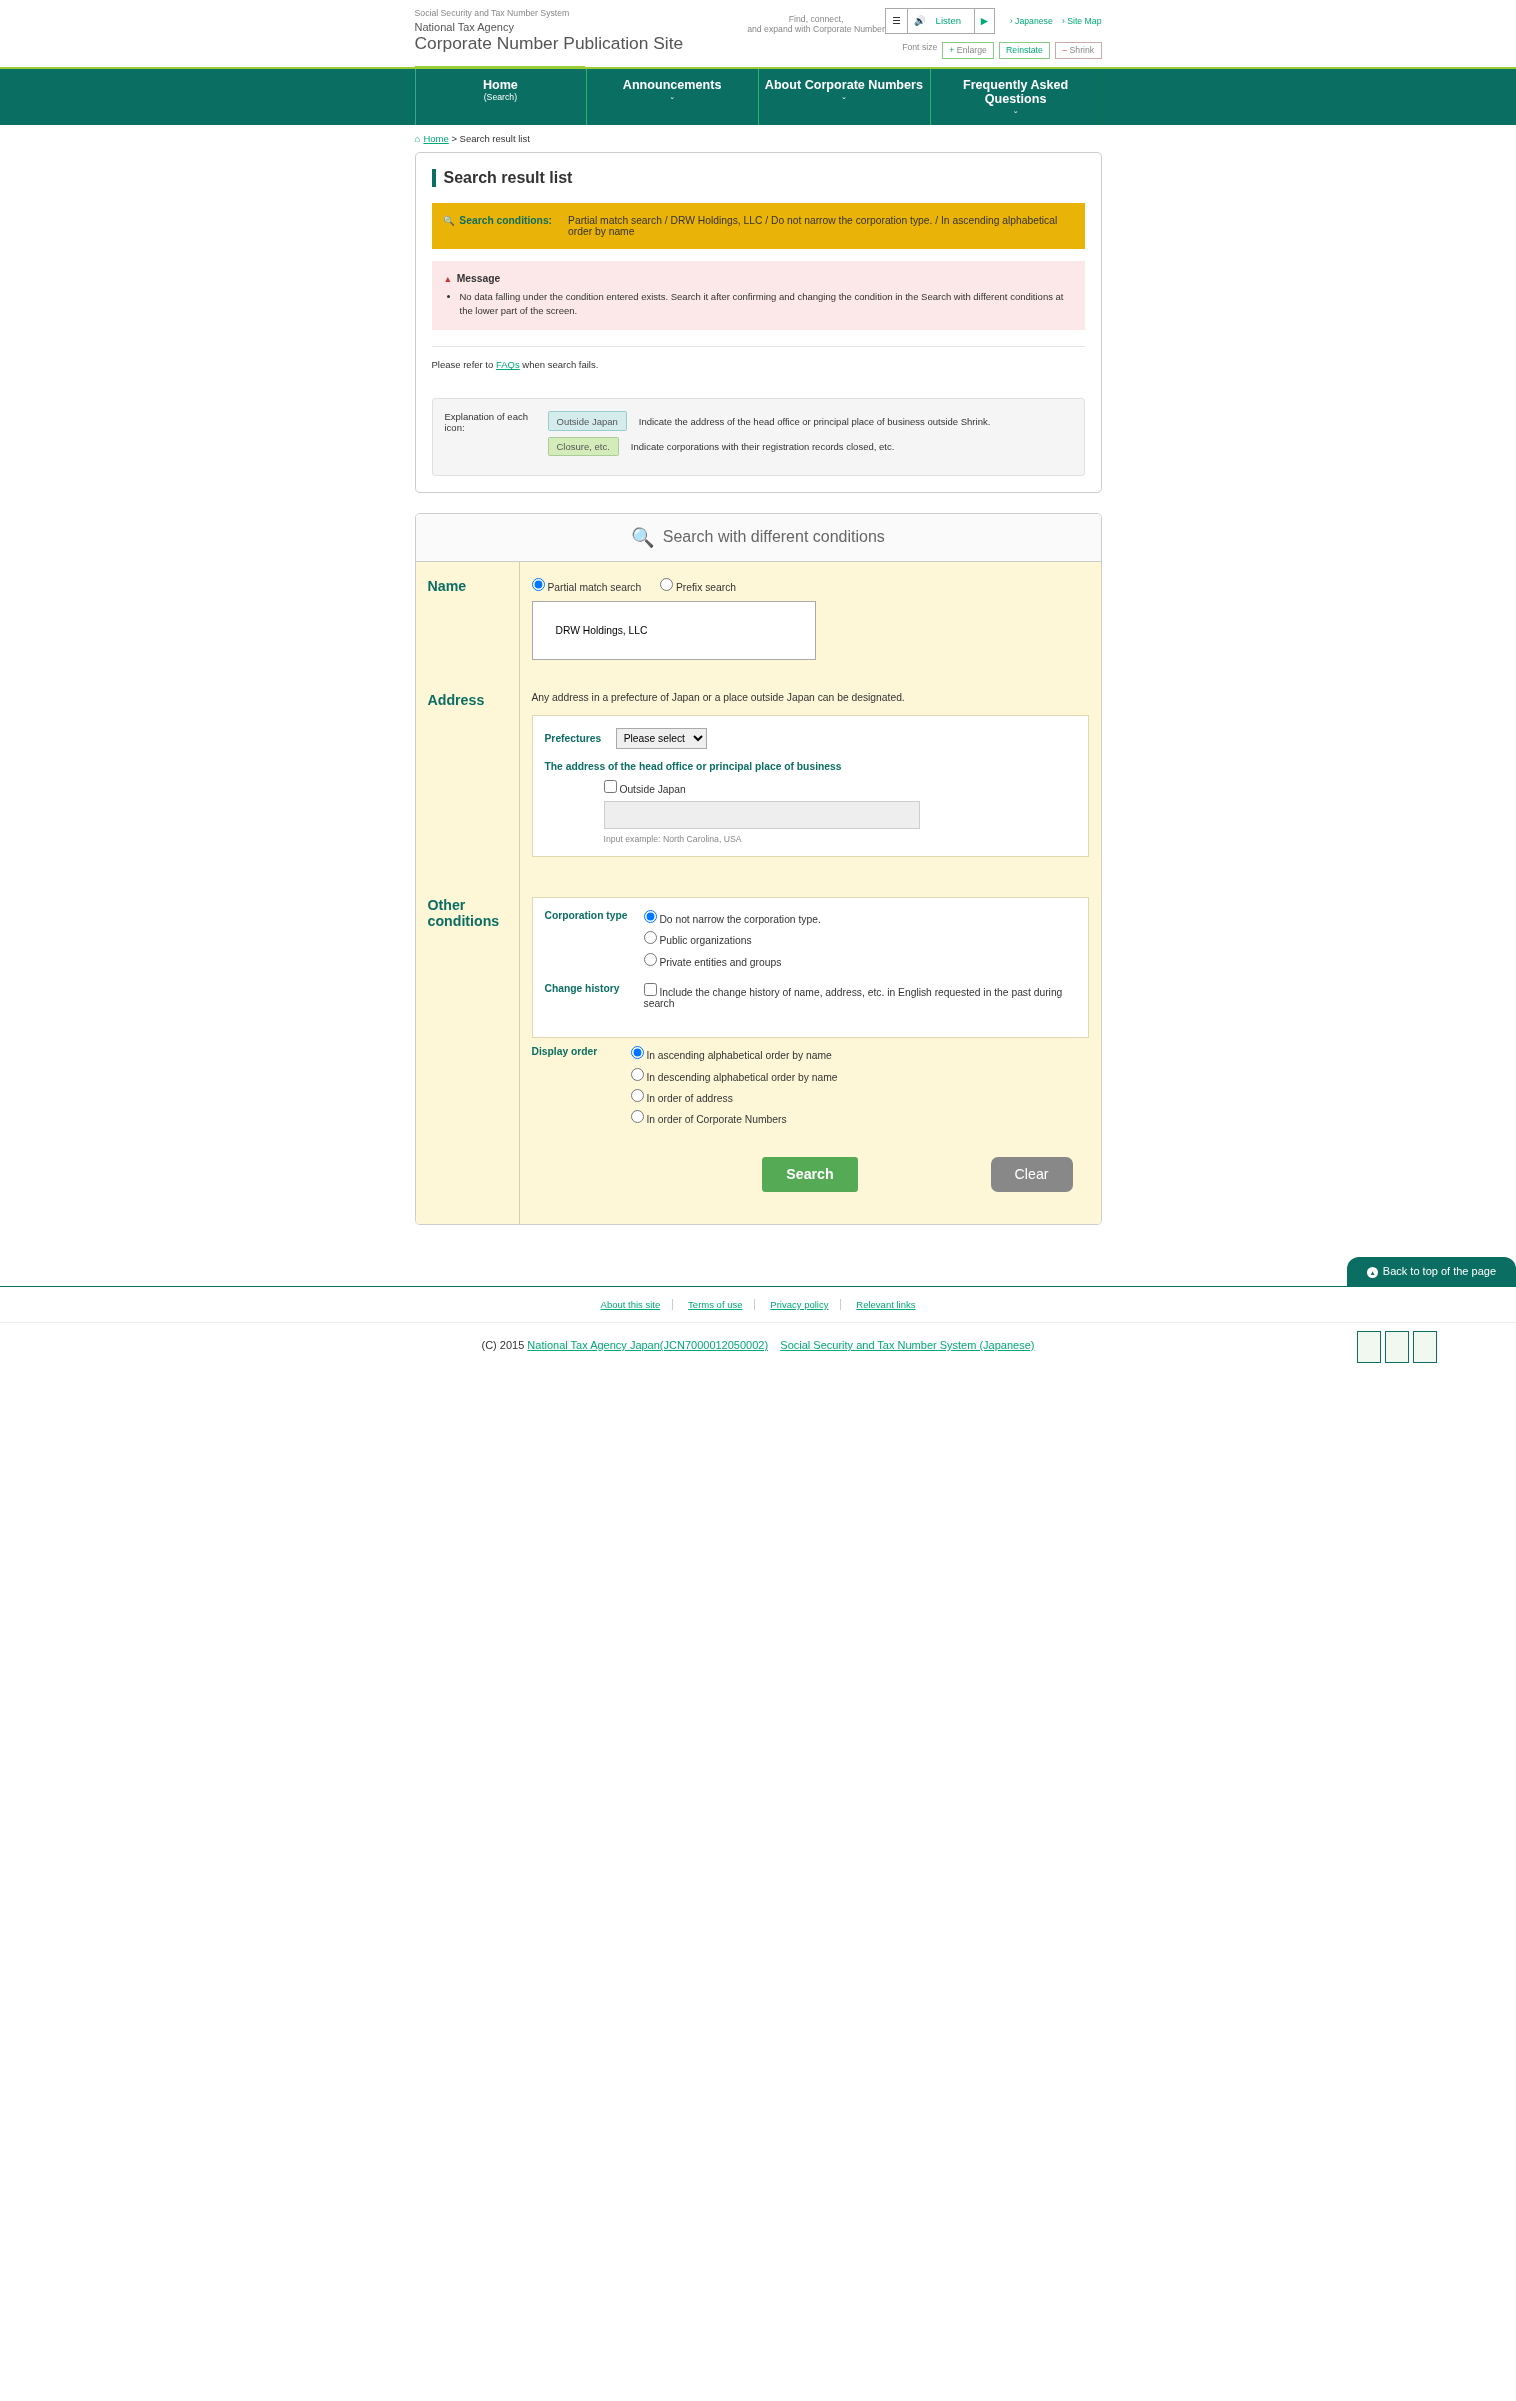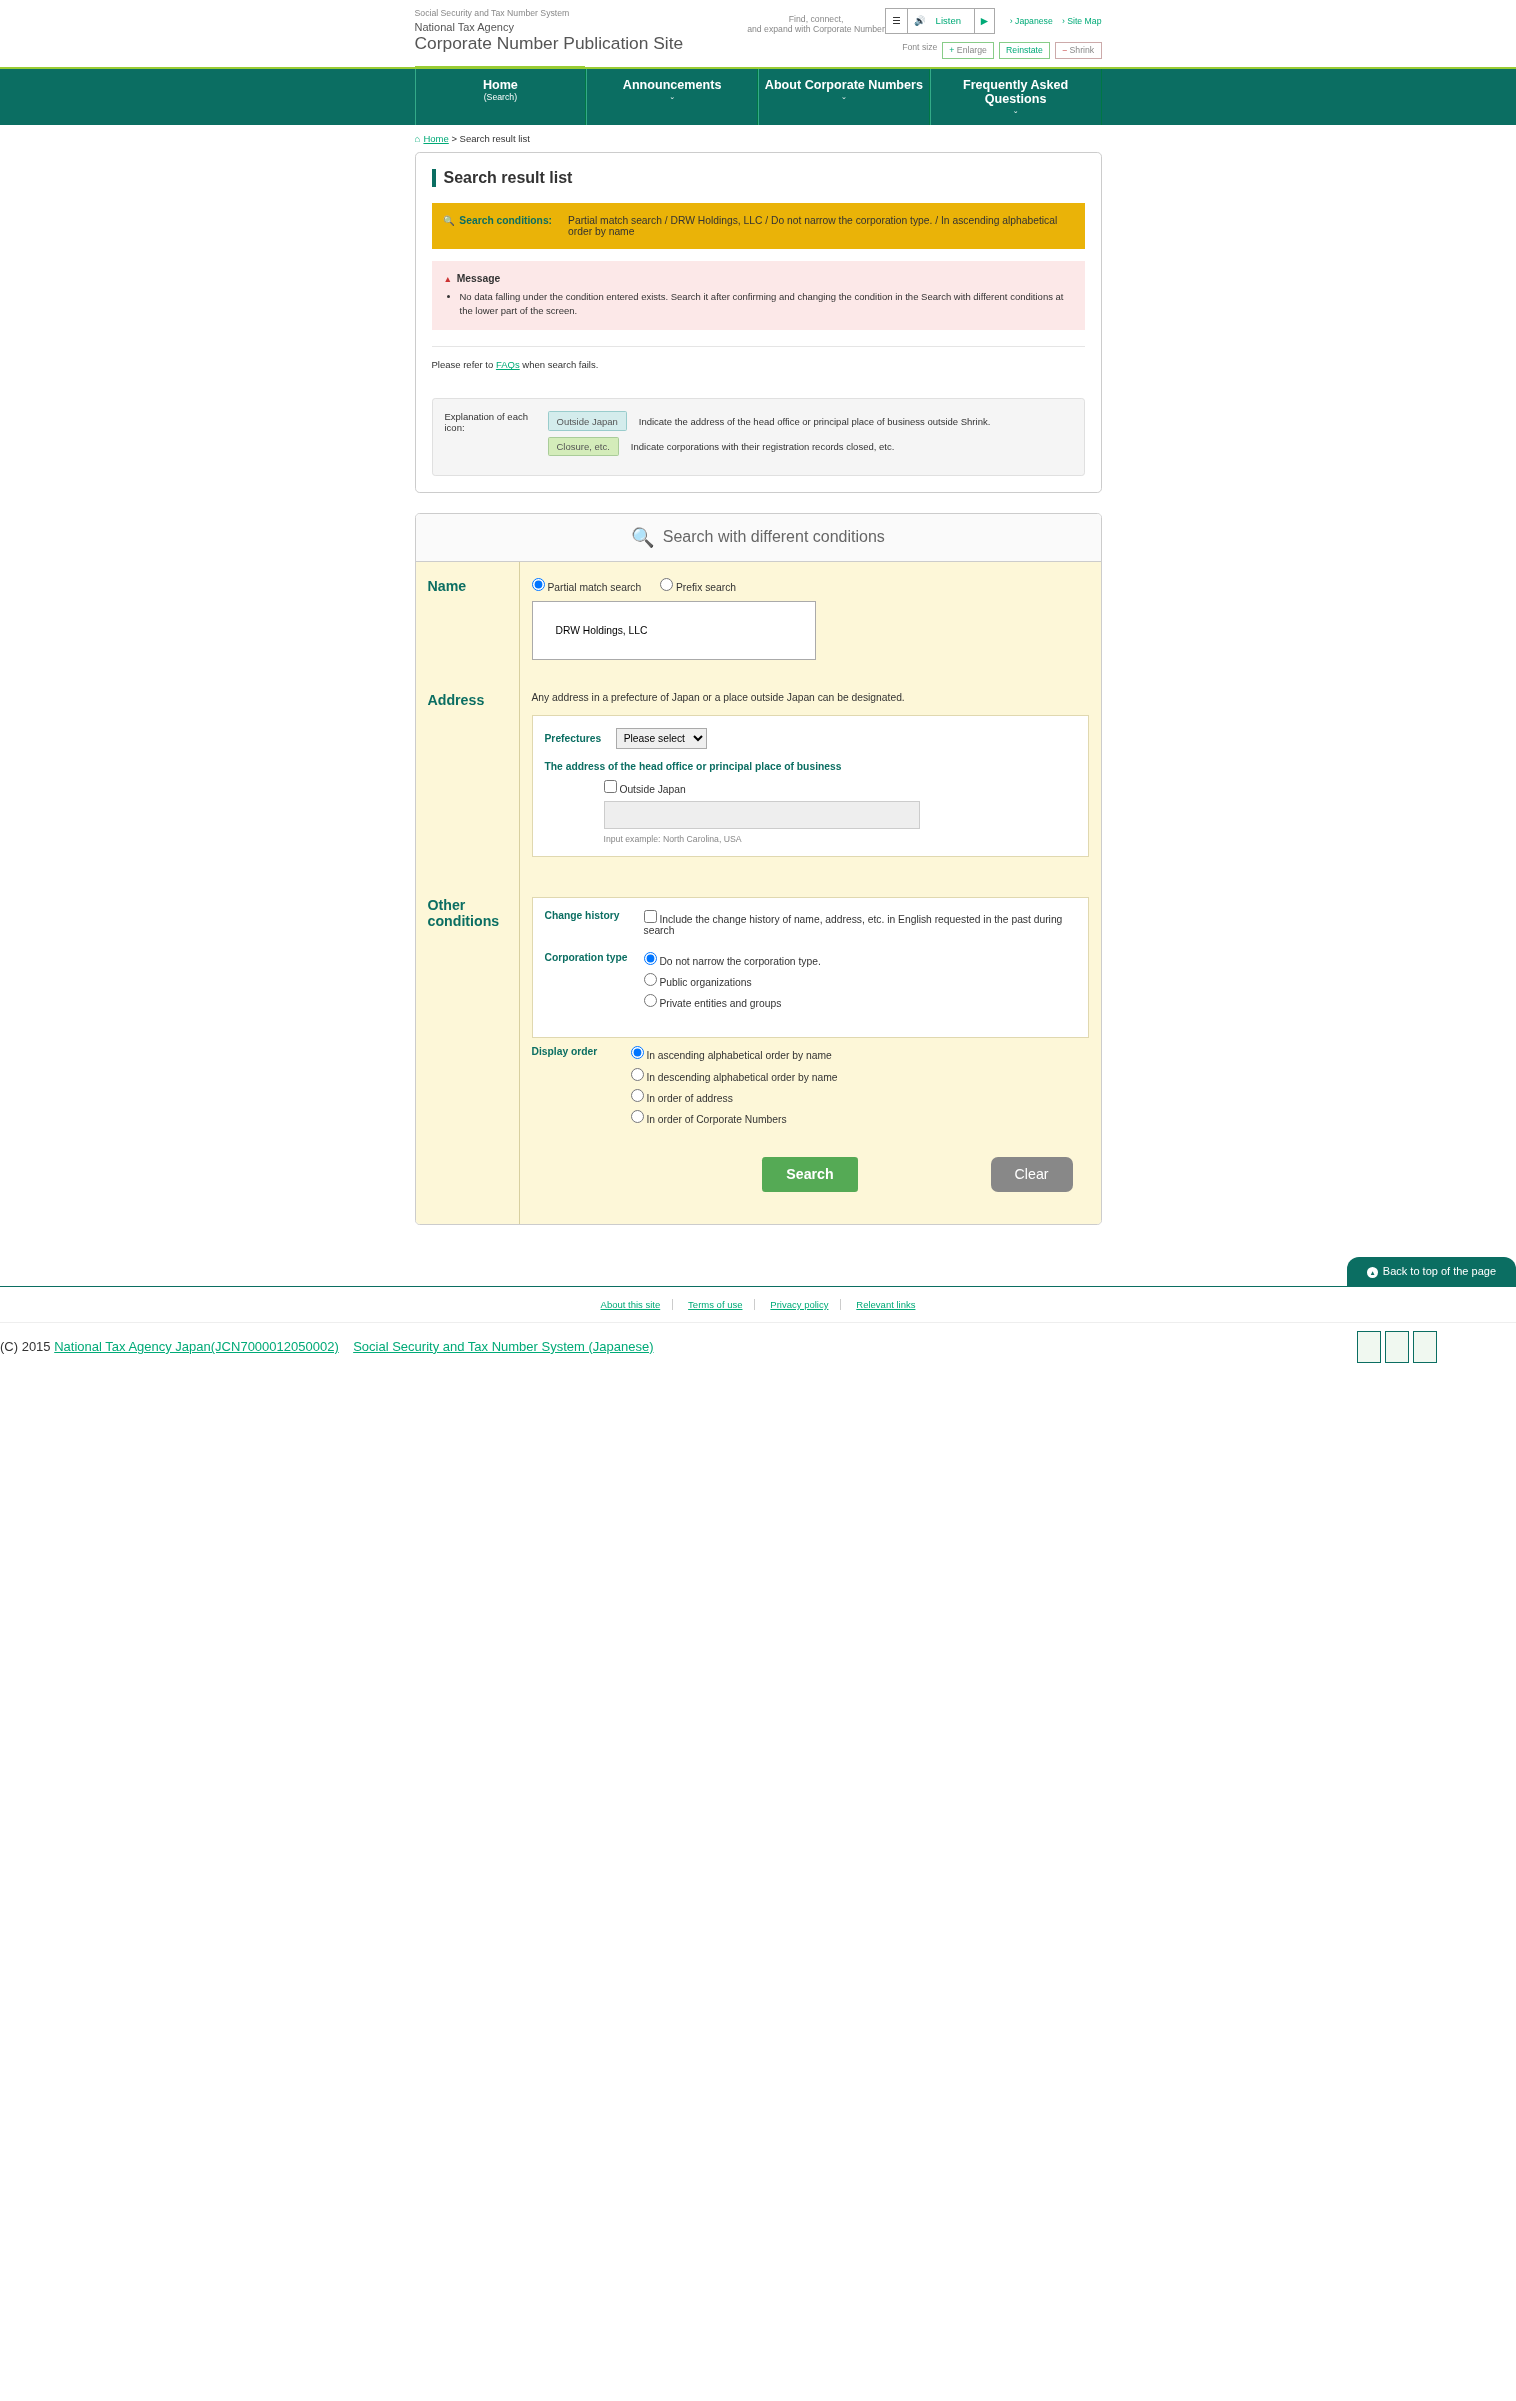--- a/index.html
+++ b/index.html
@@ -78,21 +78,21 @@
 .btn-row{display:flex;justify-content:center;gap:16px;padding:16px;position:relative}
 .btn-search{background:#5a5;color:#fff;border:none;padding:9.5px 24px;font-size:14.2px;border-radius:3.2px;cursor:pointer;font-weight:bold}
 .btn-clear{background:#888;color:#fff;border:none;padding:9.5px 24px;font-size:14.2px;border-radius:7px;cursor:pointer;position:absolute;right:16px}
 .back-top{text-align:right;margin:32px 0 0}
 .back-top a{display:inline-block;background:#0b6e62;color:#fff;padding:8px 20px;border-radius:12px 12px 0 0;text-decoration:none;font-size:11px}
 .back-top a:before{content:"▲";background:#fff;color:#0b6e62;border-radius:50%;width:11px;height:11px;display:inline-block;font-size:6.3px;line-height:11px;margin-right:4.7px;text-align:center}
 .footer-border{border-top:1.6px solid #0b6e62}
 .footer-links{text-align:center;padding:12px 0;border-bottom:0.8px solid #eee}
 .footer-links a{color:#0a7;font-size:9.5px;padding:0 12px;border-right:0.8px solid #ccc;text-decoration:underline}
 .footer-links a:last-child{border-right:none}
-.copyright{padding:16px 0;font-size:13px;position:relative}
+.copyright{text-align:center;padding:16px 0;font-size:11px;position:relative}
 .copyright a{color:#0a7;text-decoration:underline}
 .cert-badges{position:absolute;right:79px;top:8px;display:flex;gap:4px}
 .cert{width:24px;height:32px;border:0.8px solid #0b6e62;background:#f0f8f0}
 </style>
 </head>
 <body>
 
 <div class="container">
   <div class="header">
     <div class="header-top">
@@ -216,31 +216,31 @@
             <input type="text" class="disabled-input" disabled="" style="">
             <div class="hint">Input example: North Carolina, USA</div>
           </div>
         </div>
       </div>
       <div class="search-row">
         <div class="search-label">Other conditions</div>
         <div class="search-content">
           <div class="white-box">
             <div class="opt-row">
-              <div class="field-label-wide">Change history</div>
-              <div class="opt-content">
-                <label><input type="checkbox" style=""> <span>Include the change history of name, address, etc. in English requested in the past during search</span></label>
-              </div>
-            </div>
-            <div class="opt-row">
               <div class="field-label-wide">Corporation type</div>
               <div class="opt-content">
                 <label><input type="radio" name="ct" checked="" style=""> <span>Do not narrow the corporation type.</span></label>
                 <label><input type="radio" name="ct" style=""> <span>Public organizations</span></label>
                 <label><input type="radio" name="ct" style=""> <span>Private entities and groups</span></label>
+              </div>
+            </div>
+            <div class="opt-row">
+              <div class="field-label-wide">Change history</div>
+              <div class="opt-content">
+                <label><input type="checkbox" style=""> <span>Include the change history of name, address, etc. in English requested in the past during search</span></label>
               </div>
             </div>
           </div>
           <div class="opt-row" style="margin-top:2px">
             <div class="field-label-wide">Display order</div>
             <div class="opt-content">
               <label><input type="radio" name="do" checked="" style=""> <span>In ascending alphabetical order by name</span></label>
               <label><input type="radio" name="do" style=""> <span>In descending alphabetical order by name</span></label>
               <label><input type="radio" name="do" style=""> <span>In order of address</span></label>
               <label><input type="radio" name="do" style=""> <span>In order of Corporate Numbers</span></label>

